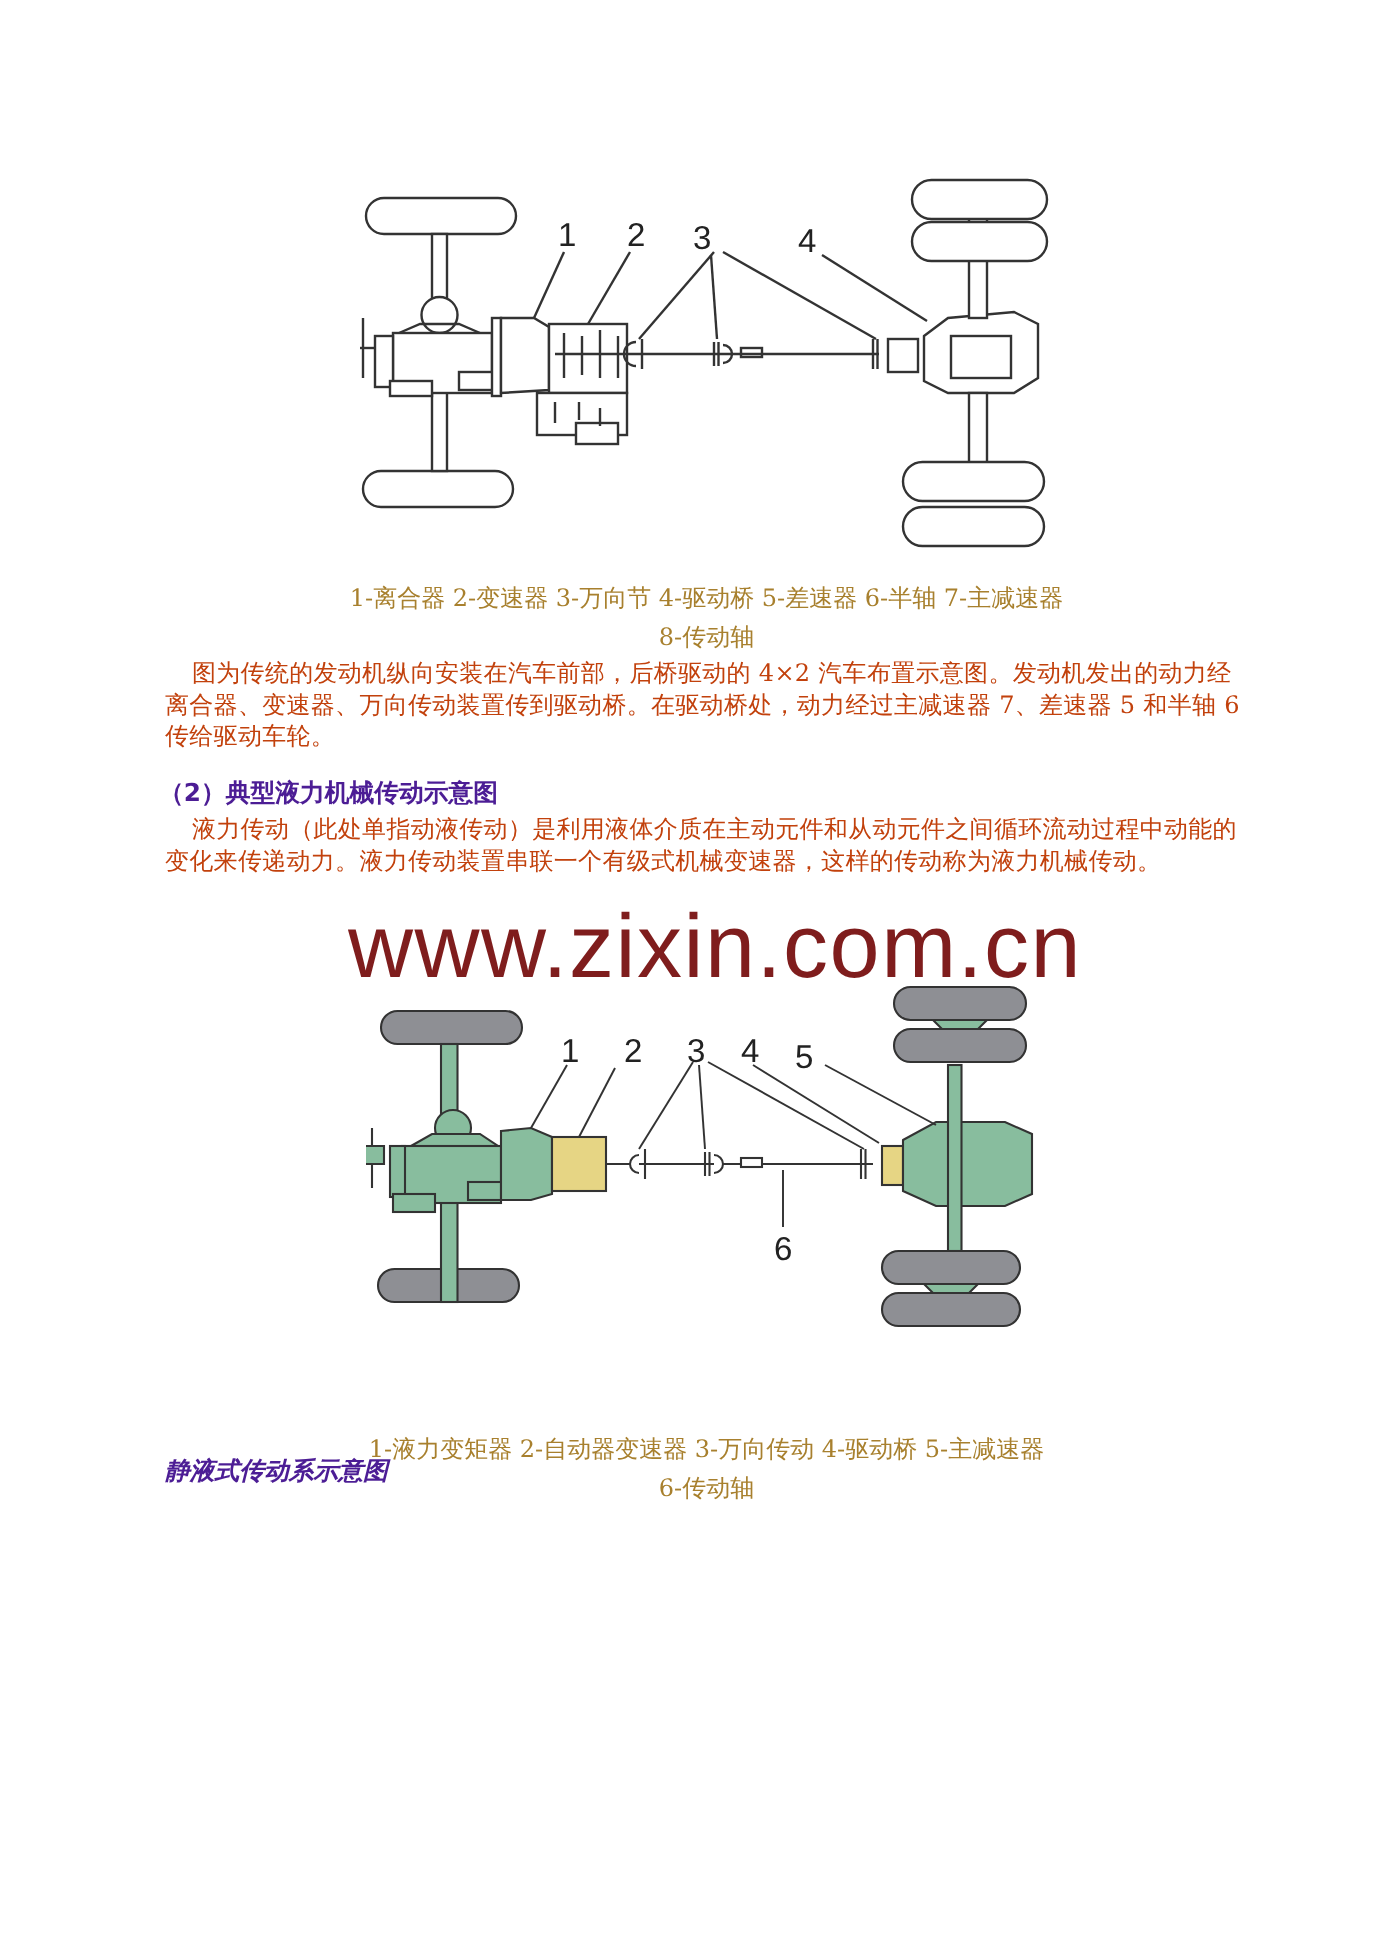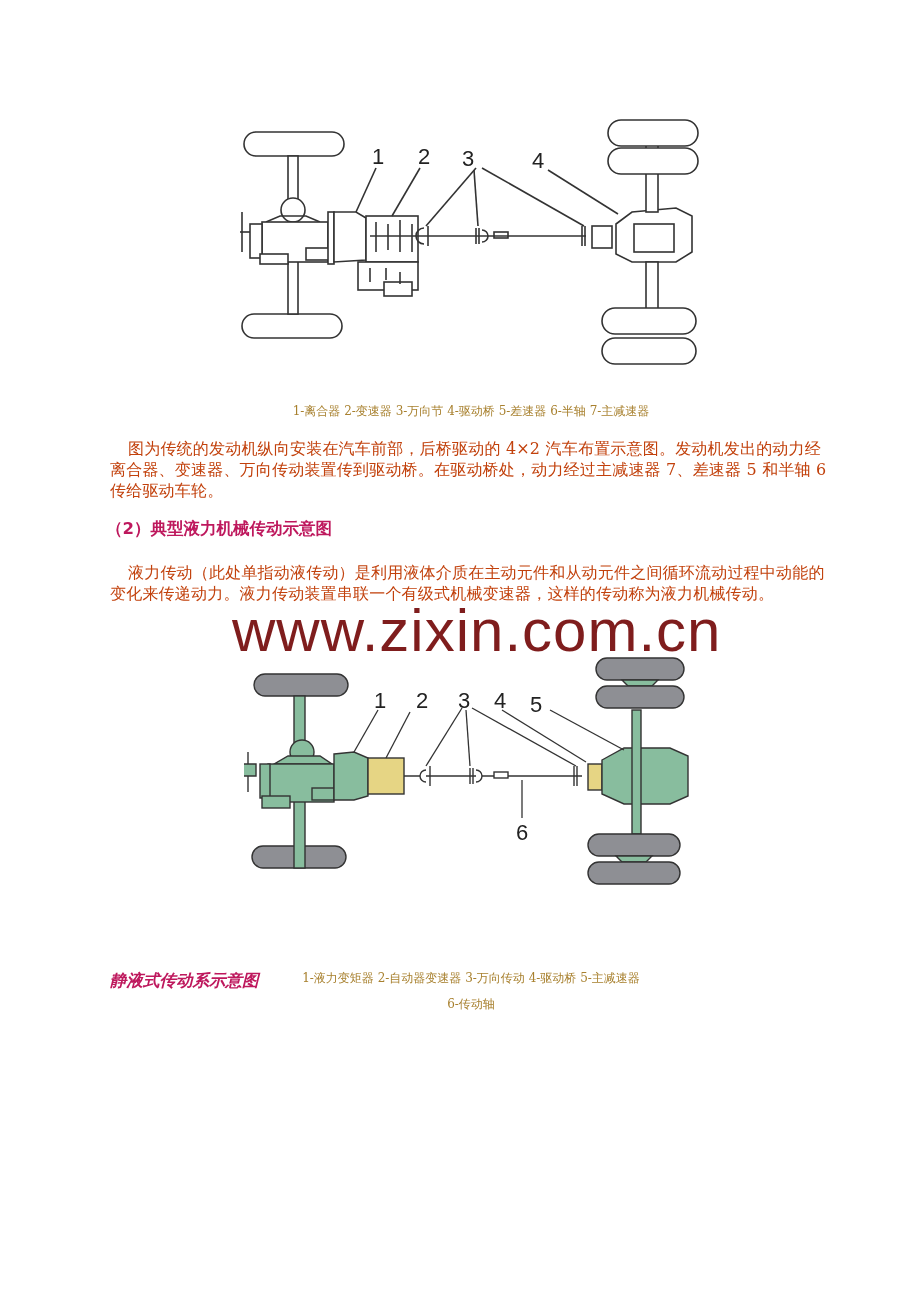--- a/index.html
+++ b/index.html
@@ -2,25 +2,25 @@
 <html><head>
 <meta charset="utf-8">
 <style>
   html, body { margin: 0; padding: 0; background: #ffffff; }
   body { width: 920px; height: 1302px; position: relative; overflow: hidden;
          font-family: "DejaVu Serif", "Liberation Serif", serif; color: #222; }
   .page { position: absolute; left: 0; top: 0; width: 920px; height: 1302px; }
   .fig { position: absolute; }
   .fig svg { display: block; }
   .caption { position: absolute; left: 110px; width: 722px; text-align: center;
-             color: #a8802e; font-size: 12px; line-height: 26px; margin-top: 12px; }
+             color: #a8802e; font-size: 16px; line-height: 26px; }
   .para { position: absolute; left: 110px; width: 724px; font-size: 16px;
           line-height: 21px; text-indent: 18px; color: #c2410c; letter-spacing: 0.2px; }
   .heading { position: absolute; left: 106px; font-size: 16.5px; font-weight: bold;
-             line-height: 26px; color: #be185d; font-family: "DejaVu Sans", "Liberation Sans", sans-serif; }
+             line-height: 26px; color: #4c1d95; font-family: "DejaVu Sans", "Liberation Sans", sans-serif; }
   .watermark { position: absolute; left: 232px; top: 596px; font-size: 60px;
                font-family: "Liberation Sans", "DejaVu Sans", sans-serif; color: #7f1d1d;
                letter-spacing: 1px; z-index: 0; white-space: nowrap; }
   .para, .heading, .caption, .fig { z-index: 1; }
   .lbl { font-family: "Liberation Sans", "DejaVu Sans", sans-serif; font-size: 22px; fill: #222; }
 </style>
 </head>
 <body>
 
 <div class="page">
@@ -90,27 +90,28 @@
       </g>
       <text class="lbl" x="136" y="52">1</text>
       <text class="lbl" x="182" y="52">2</text>
       <text class="lbl" x="226" y="54">3</text>
       <text class="lbl" x="296" y="56">4</text>
     </svg>
   </div>
 
   <div class="caption" style="top:386px;">
     <div>1-离合器 2-变速器 3-万向节 4-驱动桥 5-差速器 6-半轴 7-主减速器</div>
+    <div>8-传动轴</div>
   </div>
 
   <div class="para" style="top:438px;">图为传统的发动机纵向安装在汽车前部，后桥驱动的 4×2 汽车布置示意图。发动机发出的动力经离合器、变速器、万向传动装置传到驱动桥。在驱动桥处，动力经过主减速器 7、差速器 5 和半轴 6 传给驱动车轮。</div>
 
   <div class="heading" style="top:516px;">（2）典型液力机械传动示意图</div>
 
-  <div class="para" style="top:542px;margin-top:20px;">液力传动（此处单指动液传动）是利用液体介质在主动元件和从动元件之间循环流动过程中动能的变化来传递动力。液力传动装置串联一个有级式机械变速器，这样的传动称为液力机械传动。</div>
+  <div class="para" style="top:542px;">液力传动（此处单指动液传动）是利用液体介质在主动元件和从动元件之间循环流动过程中动能的变化来传递动力。液力传动装置串联一个有级式机械变速器，这样的传动称为液力机械传动。</div>
 
   <div class="watermark">www.zixin.com.cn</div>
 
   <div class="fig" style="left:240px; top:652px;">
     <svg width="460" height="240" viewBox="0 0 460 240">
       <g stroke="#333" stroke-width="1.4">
 
         <rect x="14" y="22" width="94" height="22" rx="11" fill="#8e8f94"></rect>
         <rect x="12" y="194" width="94" height="22" rx="11" fill="#8e8f94"></rect>
 

